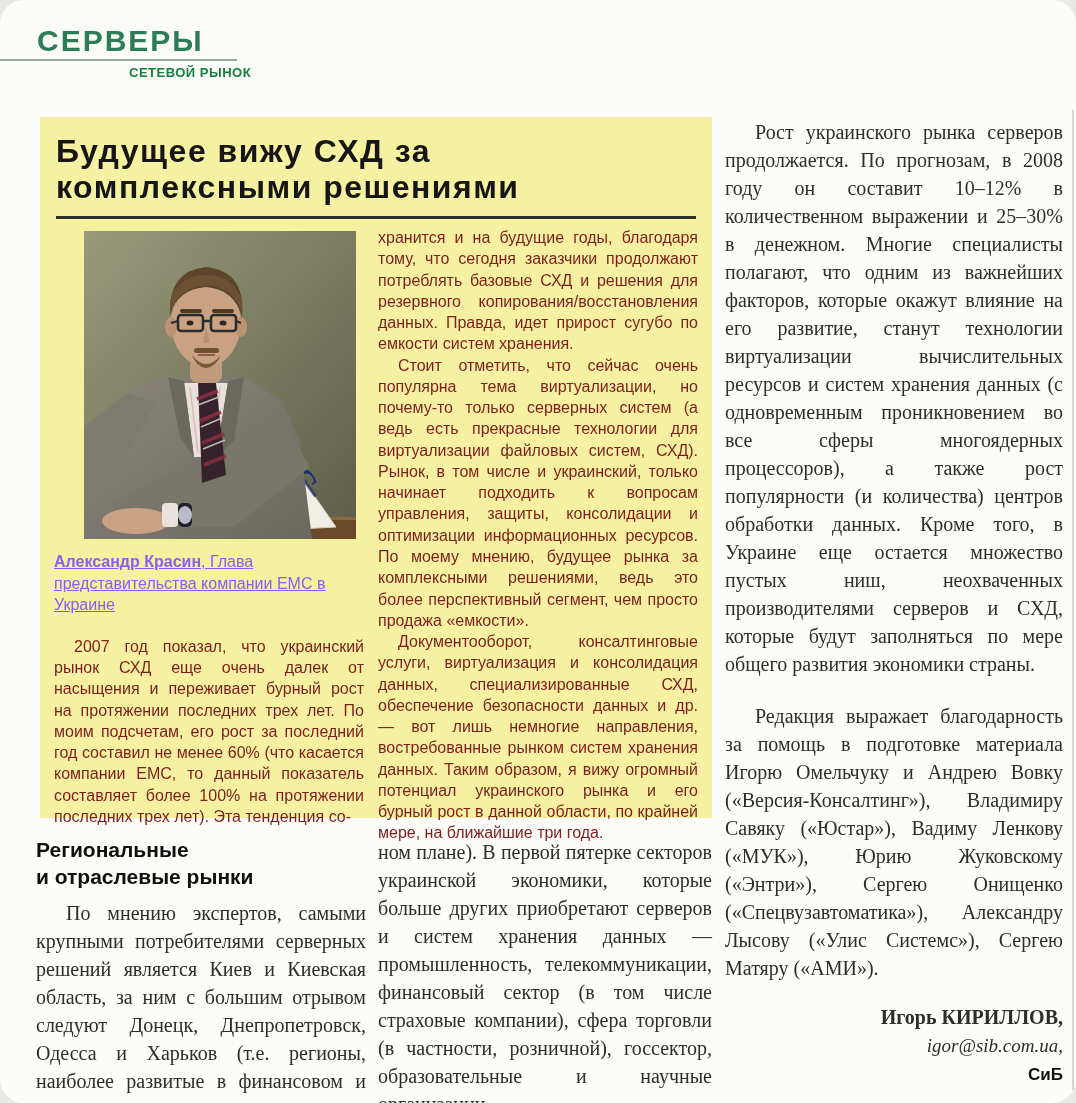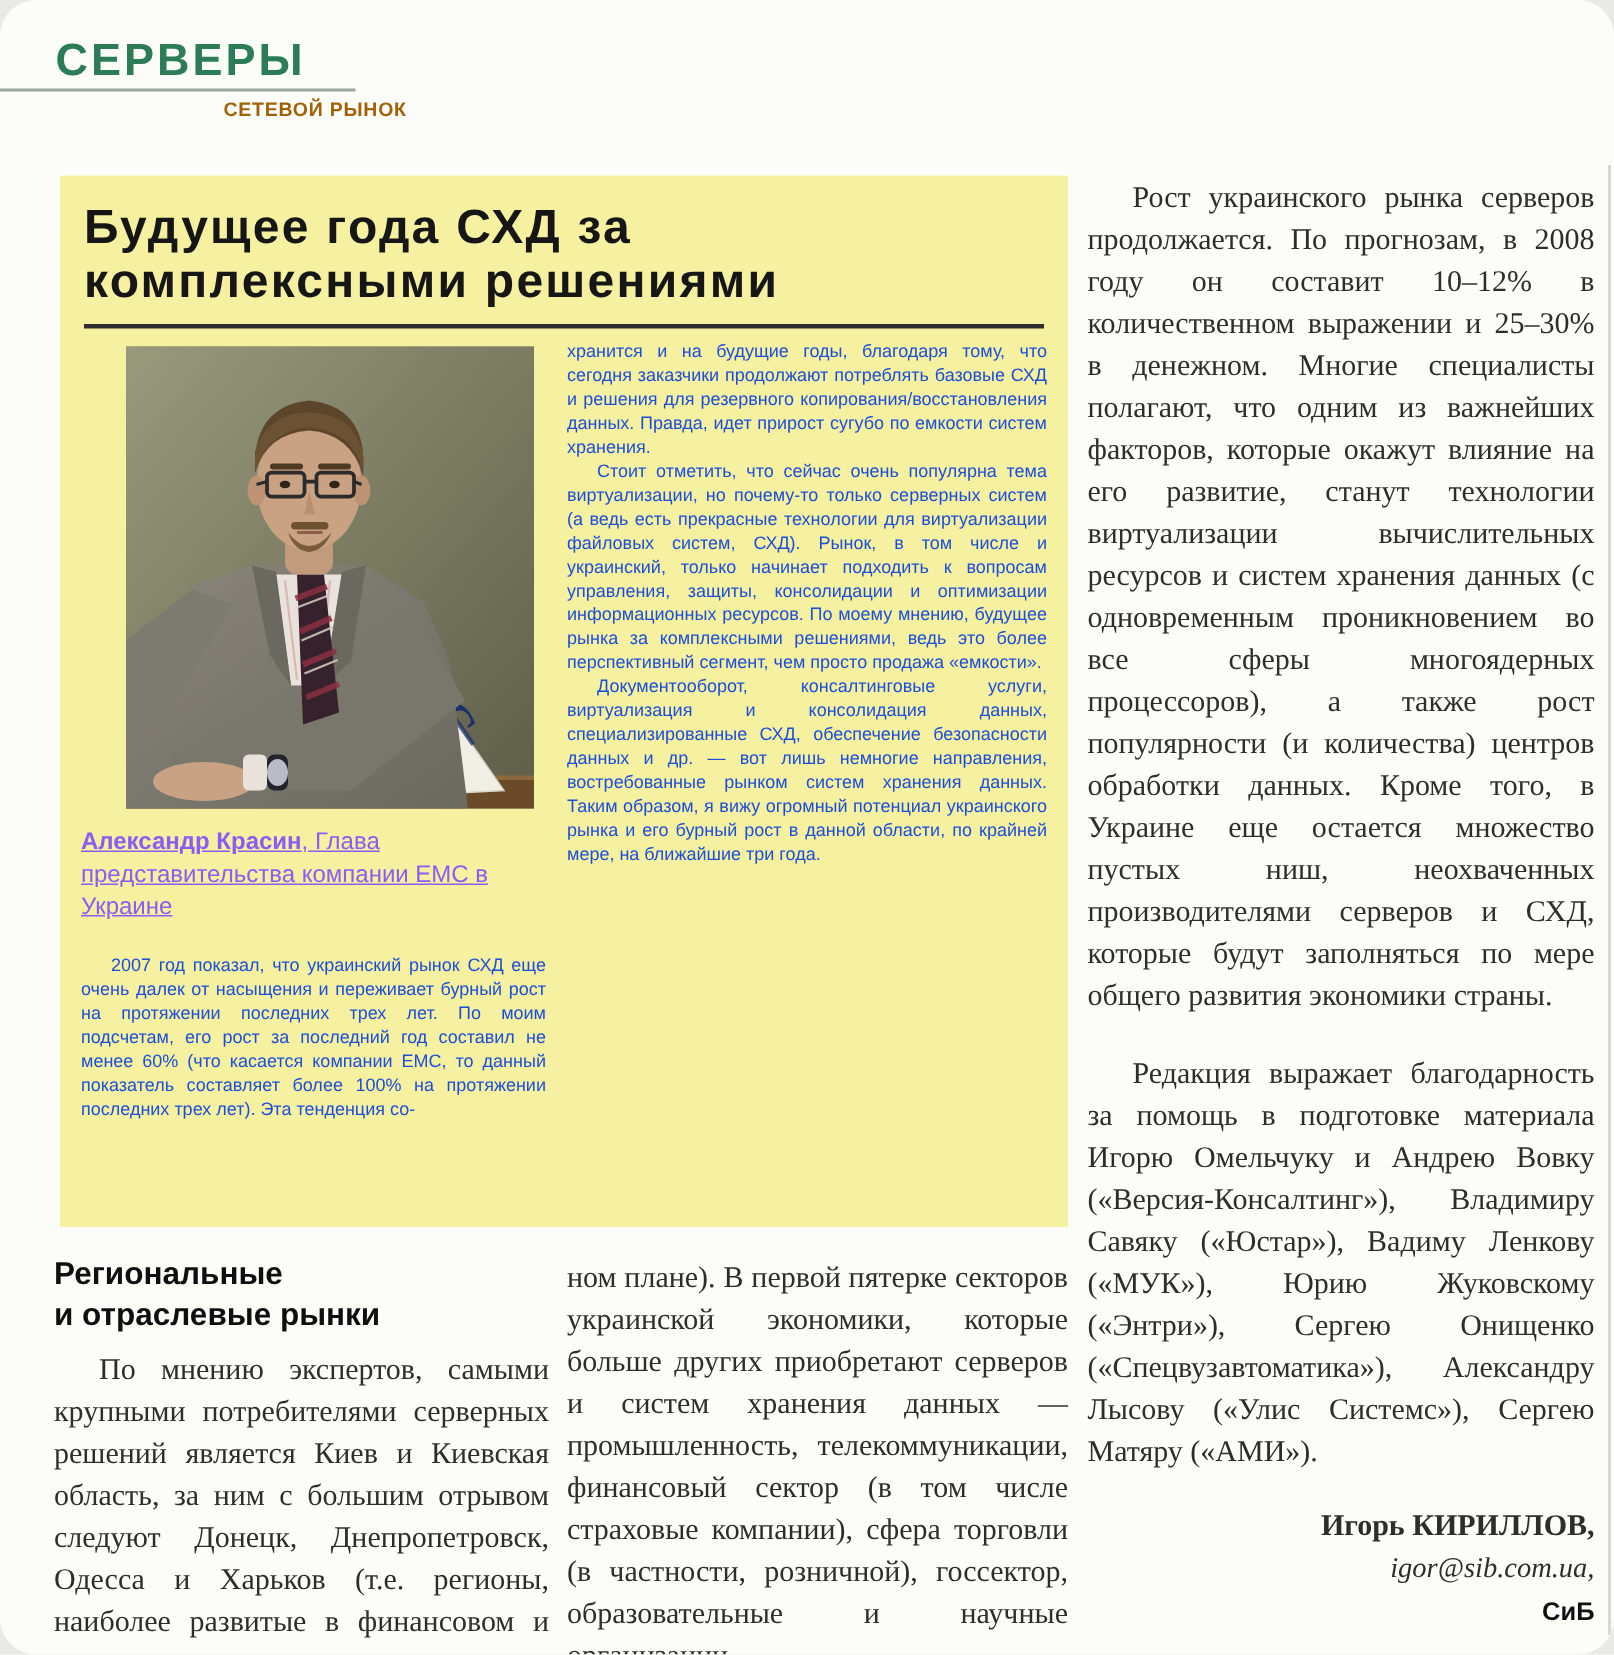--- a/index.html
+++ b/index.html
@@ -12,21 +12,21 @@
   
   .section-title {
     position:absolute; left:37px; top:24px;
     font-size:30px; font-weight:bold; letter-spacing:2px; color:#2c7d57;
   }
   .header-rule {
     position:absolute; left:0; top:59px; width:237px; height:2px; background:#9aa8a0;
   }
   .subsection {
     position:absolute; left:129px; top:65px;
-    font-size:13px; font-weight:bold; letter-spacing:0.5px; color:#a16207;margin-left:20px;
+    font-size:13px; font-weight:bold; letter-spacing:0.5px; color:#15803d;
   }
 
   
   .article-box {
     position:absolute; left:40px; top:117px; width:672px; height:701px;
     background:#f5f1a1;
   }
   .article-title { padding:16px 16px 0 16px; color:#161616; }
   .article-title .t-line {
     font-size:32px; font-weight:bold; letter-spacing:1.5px; line-height:36px;
@@ -38,21 +38,21 @@
   .box-col-left  { width:310px; }
   .box-col-mid   { width:320px; }
 
   .photo-frame { width:272px; height:308px; margin:4px 0 0 30px; background:#6e6e55; }
   .photo-frame svg { display:block; }
 
   .photo-caption { margin-top:12px; font-size:16px; line-height:1.35; color:#8b5cf6;text-decoration:underline; }
   .photo-caption .cap-name { font-weight:bold; }
 
   .ypar {
-    font-size:12px; line-height:1.33; text-align:justify; color:#1d4ed8;
+    font-size:16px; line-height:1.33; text-align:justify; color:#7f1d1d;
   }
   .ypar.indent { text-indent:20px; }
   .box-col-left .ypar { margin-top:20px; }
 
   
   .right-col { position:absolute; left:725px; top:118px; width:338px;
     font-family:"Liberation Serif", serif; color:#2e2d2b; }
   .spar { font-size:20px; line-height:28px; text-align:justify; }
   .spar.indent { text-indent:30px; }
   .ack { margin-top:24px; }
@@ -75,21 +75,21 @@
 <body>
 
 <div class="page">
 
   <div class="section-title">СЕРВЕРЫ</div>
   <div class="header-rule"></div>
   <div class="subsection">СЕТЕВОЙ РЫНОК</div>
 
   <div class="article-box">
     <div class="article-title">
-      <div class="t-line">Будущее года СХД за</div>
+      <div class="t-line">Будущее вижу СХД за</div>
       <div class="t-line">комплексными решениями</div>
     </div>
     <div class="title-rule"></div>
 
     <div class="box-columns">
 
       <div class="box-col-left">
         <div class="photo-frame">
           <svg width="272" height="308" viewBox="0 0 272 308">
             <defs>

